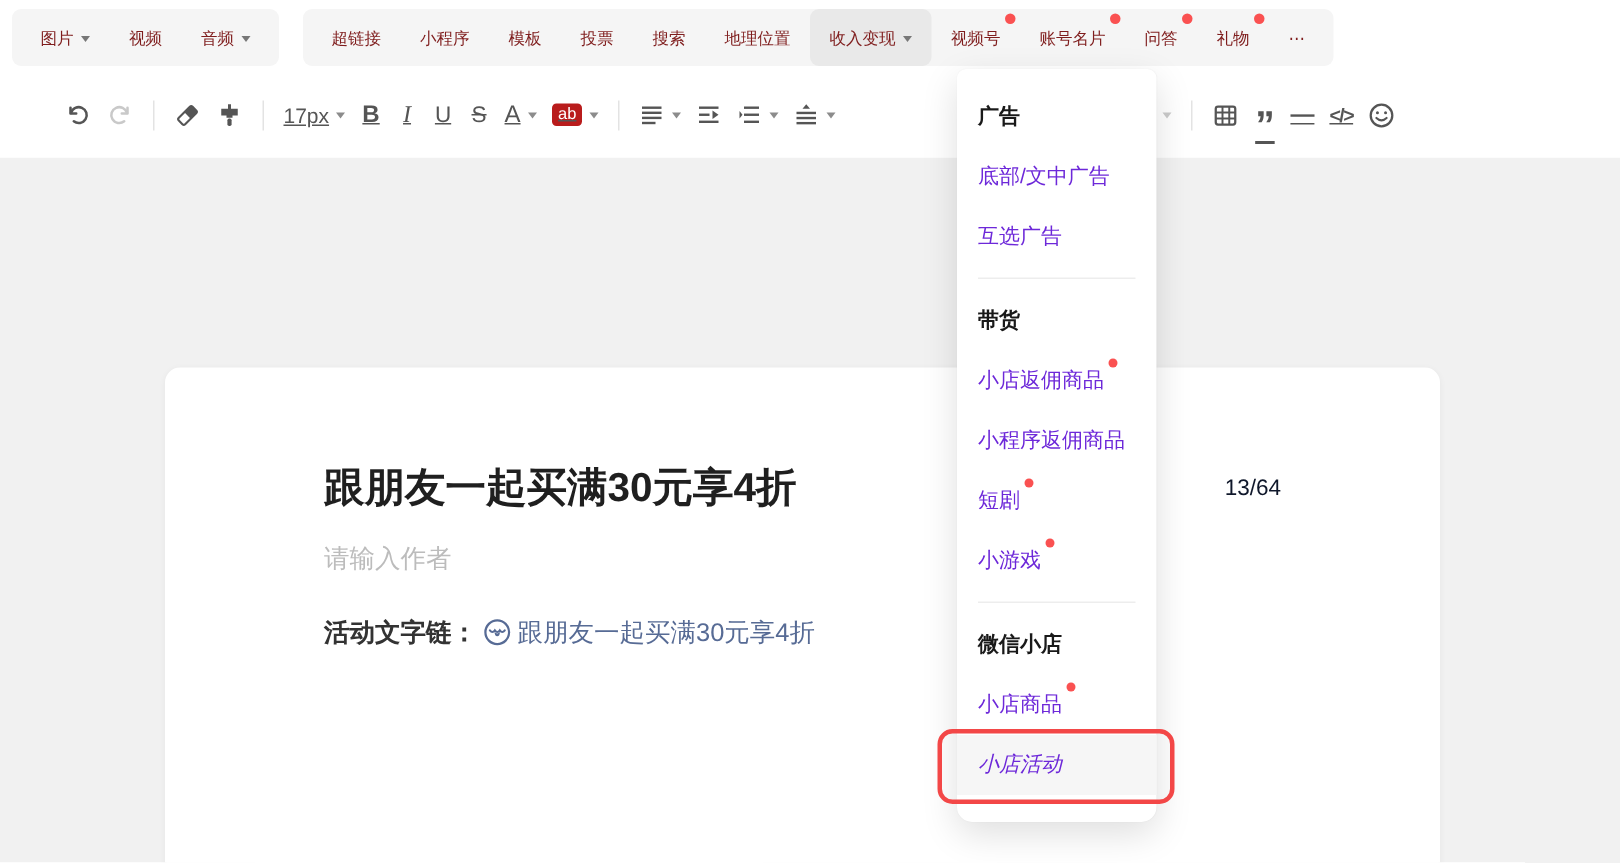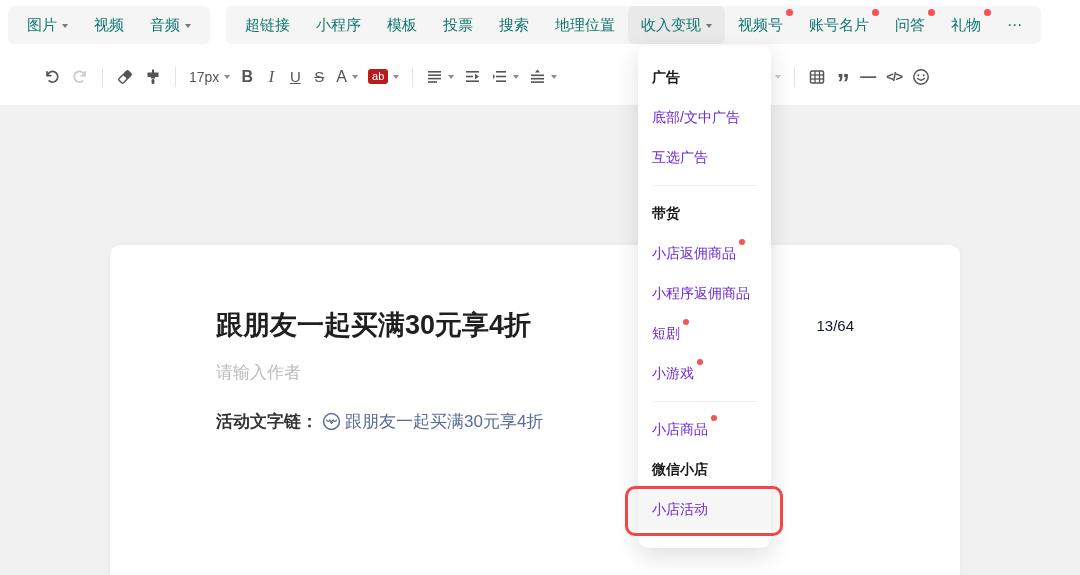--- a/index.html
+++ b/index.html
@@ -7,34 +7,34 @@
     font-family:"Liberation Sans","DejaVu Sans",sans-serif; }
   body { position:relative; }
 
   
   .menubar { position:absolute; top:0; left:0; right:0; height:48px;
     display:flex; align-items:flex-start; padding-top:6px; background:#fff; z-index:3; }
   .menu-group { background:#f5f5f5; border-radius:6px; display:flex; align-items:center;
     height:38px; padding:0 6px; }
   .menu-group.g1 { margin-left:8px; }
   .menu-group.g2 { margin-left:16px; }
-  .menu-item { position:relative; padding:0 13px; font-size:15px; color:#0f766e;
+  .menu-item { position:relative; padding:0 13px; font-size:11px; color:#7f1d1d;
     height:38px; display:flex; align-items:center; gap:5px; cursor:pointer; white-space:nowrap; }
   .menu-item.active { background:#e9e9e9; border-radius:6px; }
   .caret-down { width:0; height:0; border-left:3.5px solid transparent;
     border-right:3.5px solid transparent; border-top:4.5px solid #777; margin-top:2px; }
   .menu-dot { position:absolute; top:3px; right:3px; width:7px; height:7px;
     border-radius:50%; background:#fa5151; }
 
   
   .toolbar { position:absolute; top:48px; left:0; right:0; height:57px; background:#fff;
     display:flex; align-items:center; padding-left:38px; z-index:2; }
   .tb { min-width:24px; height:30px; border:none; background:none; color:#555;
     display:flex; align-items:center; justify-content:center; gap:3px;
-    font-size:15px; padding:0 5px; cursor:pointer; font-family:inherit; }
+    font-size:15px; padding:0 5px; cursor:pointer; font-family:inherit;text-decoration:underline; }
   .tb svg { display:block; }
   .tb-divider { width:1px; height:20px; background:#e3e3e3; margin:0 8px; }
   .tb .sm-caret { width:0; height:0; border-left:3px solid transparent;
     border-right:3px solid transparent; border-top:4px solid #8c8c8c; margin-left:2px; }
   .tb.disabled { color:#c9c9c9; }
   .fontsize-label { font-size:14px; color:#555; letter-spacing:0; }
   .bold-btn { font-weight:700; font-size:16px; }
   .italic-btn { font-style:italic; font-family:"Liberation Serif",serif; font-size:16px; }
   .underline-btn { text-decoration:underline; font-size:15px; }
   .strike-btn { text-decoration:line-through; font-size:15px; }
@@ -63,21 +63,21 @@
   .dropdown { position:absolute; left:638px; top:46px; width:133px;
     background:#fff; border-radius:6px 6px 10px 10px;
     box-shadow:0 8px 24px rgba(0,0,0,0.13), 0 0 1px rgba(0,0,0,0.05);
     padding:12px 0 18px 0; z-index:5; }
   .dd-row { height:40px; display:flex; align-items:center; padding:0 14px;
     font-size:14px; color:#6d28d9; cursor:pointer; white-space:nowrap; }
   .dd-header { font-weight:700; color:#191919; cursor:default; }
   .dd-divider { height:1px; background:#ededed; margin:7px 14px 8px 14px; }
   .red-dot { width:6px; height:6px; border-radius:50%; background:#fa5151;
     display:inline-block; margin:-10px 0 0 3px; align-self:center; position:relative; top:-7px; }
-  .dd-row.hl { background:#f6f6f6; }
+  .dd-row.hl { background:#f6f6f6;font-style:italic; }
 
   
   .highlight-box { position:absolute; left:625px; top:486px; width:158px; height:50px;
     border:3px solid #f34747; border-radius:10px; z-index:7; pointer-events:none; }
 </style>
 </head>
 <body>
 
 <div class="menubar">
   <div class="menu-group g1">
@@ -306,23 +306,23 @@
   </div>
   <div class="dd-row">
     <span>短剧</span>
     <span class="red-dot"></span>
   </div>
   <div class="dd-row">
     <span>小游戏</span>
     <span class="red-dot"></span>
   </div>
   <div class="dd-divider"></div>
+  <div class="dd-row dd-header">微信小店</div>
   <div class="dd-row">
     <span>小店商品</span>
     <span class="red-dot"></span>
   </div>
-  <div class="dd-row dd-header">微信小店</div>
   <div class="dd-row hl">
     <span>小店活动</span>
   </div>
 </div>
 
 <div class="highlight-box"></div>
 
 </body></html>

